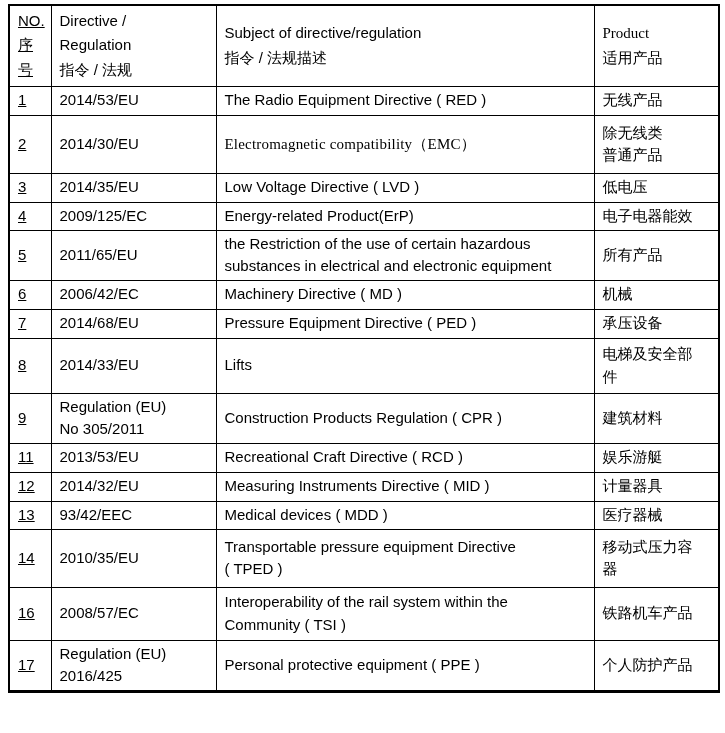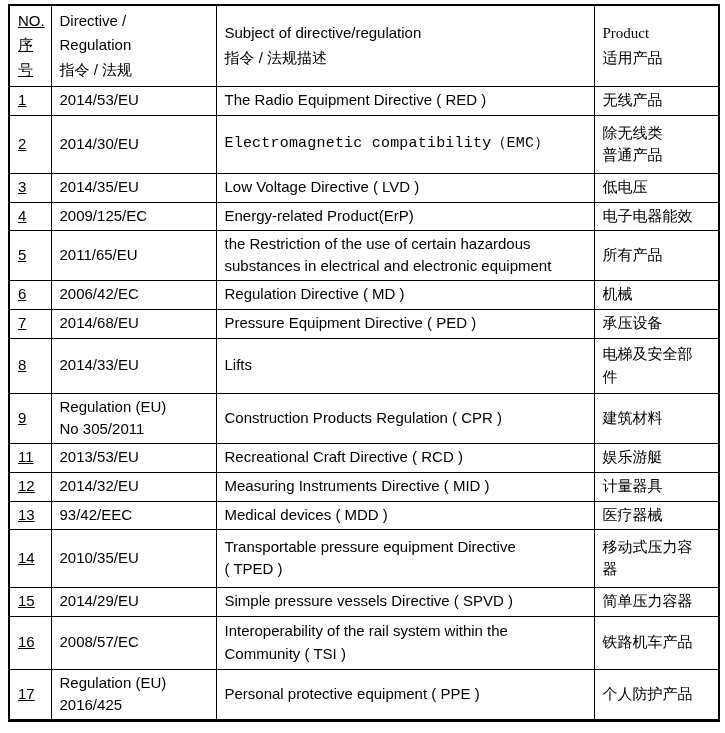--- a/index.html
+++ b/index.html
@@ -33,21 +33,21 @@
   }
   .directive-table th {
     line-height: 1.65;
   }
   .c-no  { text-align: center; padding-left: 2px; padding-right: 2px; text-decoration: underline; }
   .c-dir { padding-left: 10px; margin-top: 23px; }
   .c-sub { padding-left: 8px; }
   .c-prod{ padding-left: 8px; line-height: 1.8; font-family: Liberation Serif, serif; }
   
   .emc {
-    font-family: Liberation Mono, monospace;
+    font-family: Liberation Serif, serif;
     font-size: 15.5px;
     letter-spacing: 0.2px;
   }
 </style>
 </head>
 <body>
 
 <table class="directive-table">
   <colgroup>
     <col style="width:42px">
@@ -98,21 +98,21 @@
     <tr style="height:46px">
       <td class="c-no">5</td>
       <td class="c-dir">2011/65/EU</td>
       <td class="c-sub">the Restriction of the use of certain hazardous
 substances in electrical and electronic equipment</td>
       <td class="c-prod">所有产品</td>
     </tr>
     <tr style="height:29px">
       <td class="c-no">6</td>
       <td class="c-dir">2006/42/EC</td>
-      <td class="c-sub">Regulation Directive ( MD )</td>
+      <td class="c-sub">Machinery Directive ( MD )</td>
       <td class="c-prod">机械</td>
     </tr>
     <tr style="height:29px">
       <td class="c-no">7</td>
       <td class="c-dir">2014/68/EU</td>
       <td class="c-sub">Pressure Equipment Directive ( PED )</td>
       <td class="c-prod">承压设备</td>
     </tr>
     <tr style="height:55px">
       <td class="c-no">8</td>
@@ -147,26 +147,20 @@
       <td class="c-prod">医疗器械</td>
     </tr>
     <tr style="height:58px">
       <td class="c-no">14</td>
       <td class="c-dir">2010/35/EU</td>
       <td class="c-sub">Transportable pressure equipment Directive
 ( TPED )</td>
       <td class="c-prod">移动式压力容
 器</td>
     </tr>
-    <tr style="height:29px">
-      <td class="c-no">15</td>
-      <td class="c-dir">2014/29/EU</td>
-      <td class="c-sub">Simple pressure vessels Directive ( SPVD )</td>
-      <td class="c-prod">简单压力容器</td>
-    </tr>
     <tr style="height:53px">
       <td class="c-no">16</td>
       <td class="c-dir">2008/57/EC</td>
       <td class="c-sub">Interoperability of the rail system within the
 Community ( TSI )</td>
       <td class="c-prod">铁路机车产品</td>
     </tr>
     <tr style="height:42px">
       <td class="c-no">17</td>
       <td class="c-dir">Regulation (EU)

